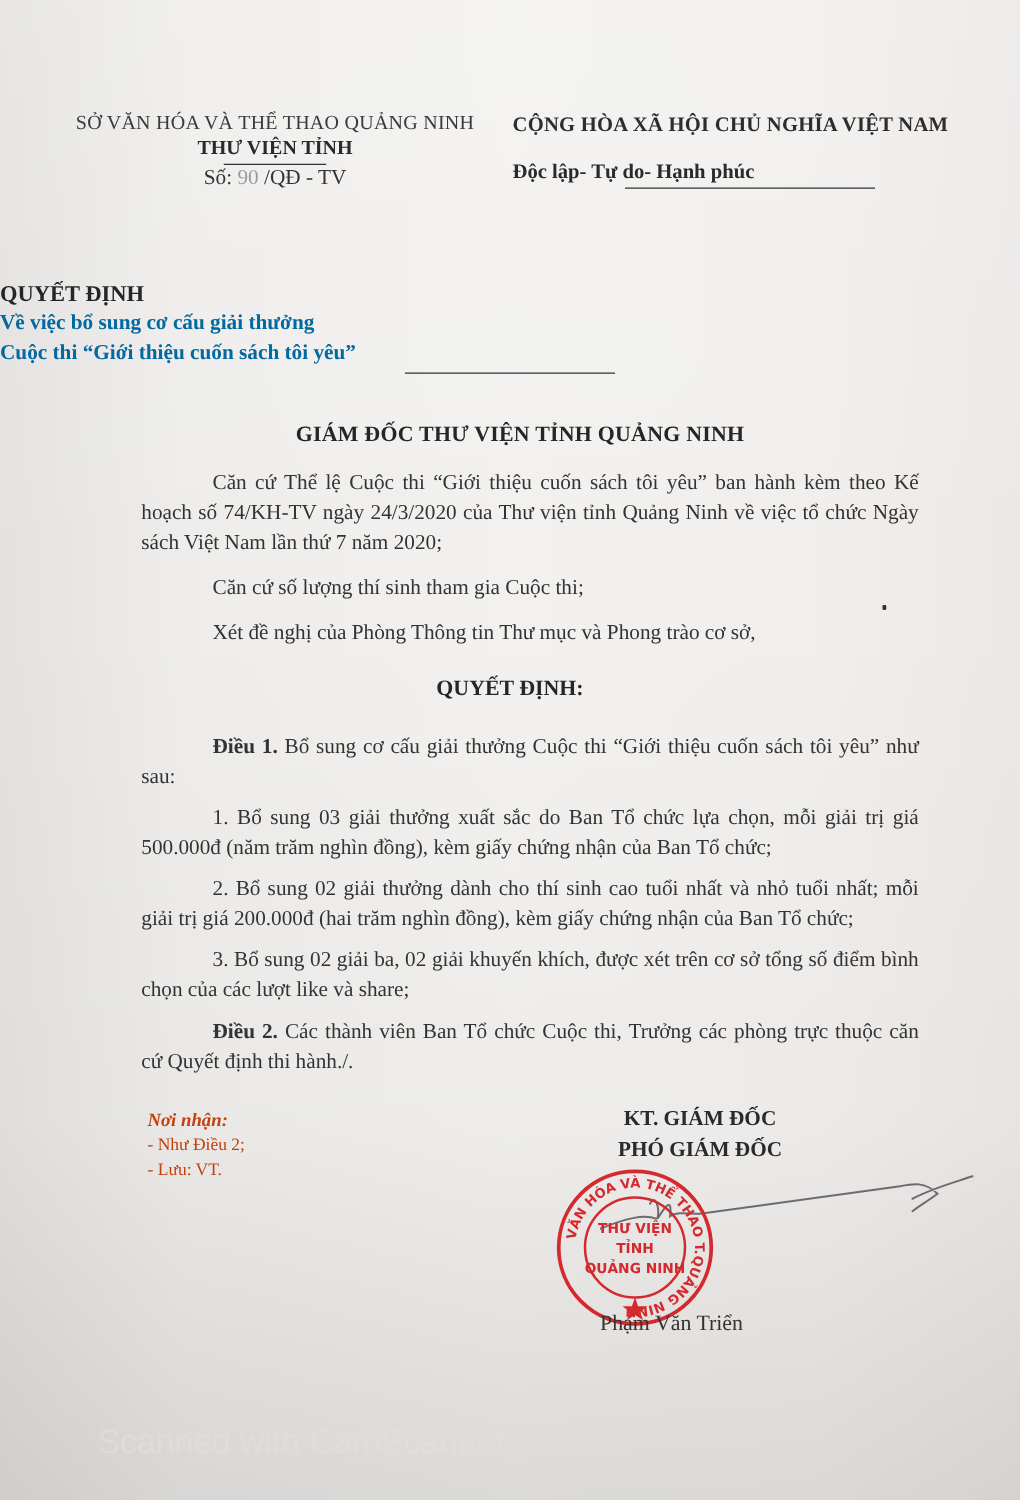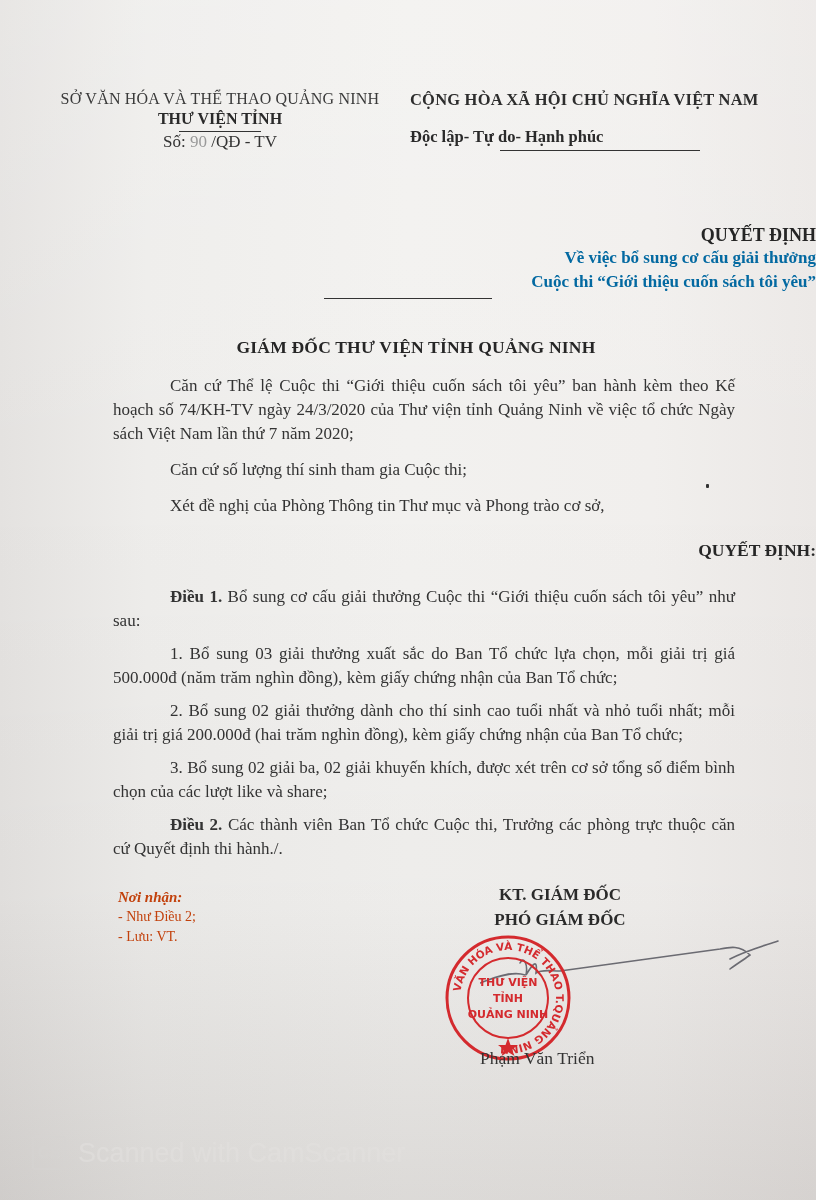--- a/index.html
+++ b/index.html
@@ -18,28 +18,28 @@
     .hdr-left { left: 20px; top: 90px; width: 400px; text-align: center; }
     .hdr-right { left: 410px; top: 90px; width: 380px; text-align: left; }
     .org-top { font-size: 16px; letter-spacing: 0.2px; color: #3a3a3a; }
     .org-sub { font-size: 16px; font-weight: bold; margin-top: 2px; color: #2a2a2a; }
     .rule { height: 1px; background: #333; margin: 3px auto 0; }
     .num { font-size: 17px; color: #333; }
     .num .hw { color: #9a9a9a; }
     .nation { font-size: 16.5px; font-weight: bold; color: #2d2d2d; letter-spacing: 0.2px; }
     .motto { font-size: 16.5px; font-weight: bold; margin-top: 17px; color: #2a2a2a; }
     .date { font-size: 17px; font-style: italic; margin-top: 21px; color: #333; padding-left: 20px; }
-    .title-block { left: 0; top: 225px; width: 816px; text-align: right; }
+    .title-block { left: 0; top: 225px; width: 816px; text-align: left; }
     .doc-title { font-size: 18px; font-weight: bold; color: #252525; }
     .doc-sub { font-size: 17px; font-weight: bold; line-height: 24px; color: #0369a1; }
     .authority { left: 0; top: 337px; width: 800px; text-align: center; font-size: 17.5px; font-weight: bold; color: #262626; letter-spacing: 0.2px; padding-left: 16px; }
     .body-text { left: 113px; width: 622px; font-size: 17px; line-height: 24px; color: #333; text-align: justify; }
     .body-text p { margin: 0 0 12px 0; text-indent: 57px; }
     .body-text p.tight { margin-bottom: 9px; }
-    .decide { left: 0; top: 540px; width: 816px; text-align: right; font-size: 17.5px; font-weight: bold; color: #262626; }
+    .decide { left: 0; top: 540px; width: 816px; text-align: center; font-size: 17.5px; font-weight: bold; color: #262626; }
     .recipients { left: 118px; top: 887px; font-size: 14px; line-height: 20px; color: #c2410c; }
     .recipients .lbl { font-style: italic; font-weight: bold; font-size: 15px; }
     .signer { left: 440px; top: 882px; width: 240px; text-align: center; font-size: 17px; font-weight: bold; line-height: 25px; color: #2a2a2a; }
     .signer-name { left: 480px; top: 1048px; font-size: 17.5px; color: #333; }
     .stamp { left: 444px; top: 934px; width: 128px; height: 128px; }
     .signature { left: 480px; top: 935px; width: 300px; height: 60px; }
     .watermark { left: 32px; top: 1136px; display: flex; align-items: center; gap: 12px; opacity: 0.55; }
     .cs-logo { width: 34px; height: 34px; border: 2px solid #d6d4d2; border-radius: 3px; color: #d6d4d2; font-family: "Liberation Sans", sans-serif; font-weight: bold; font-size: 16px; display: flex; align-items: center; justify-content: center; box-sizing: border-box; }
     .cs-text { font-family: "Liberation Sans", "DejaVu Sans", sans-serif; font-size: 27px; color: #e3e1df; }
     .speck { left: 706px; top: 484px; width: 3px; height: 4px; background: #333; border-radius: 1px; }

